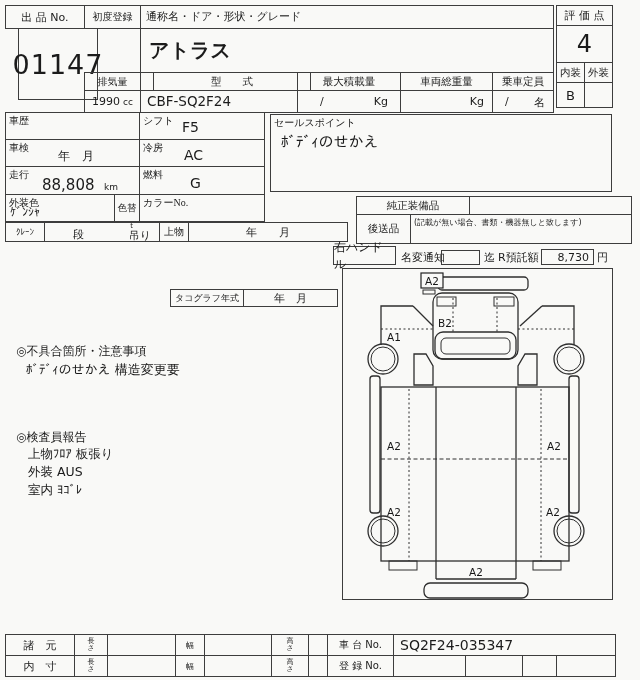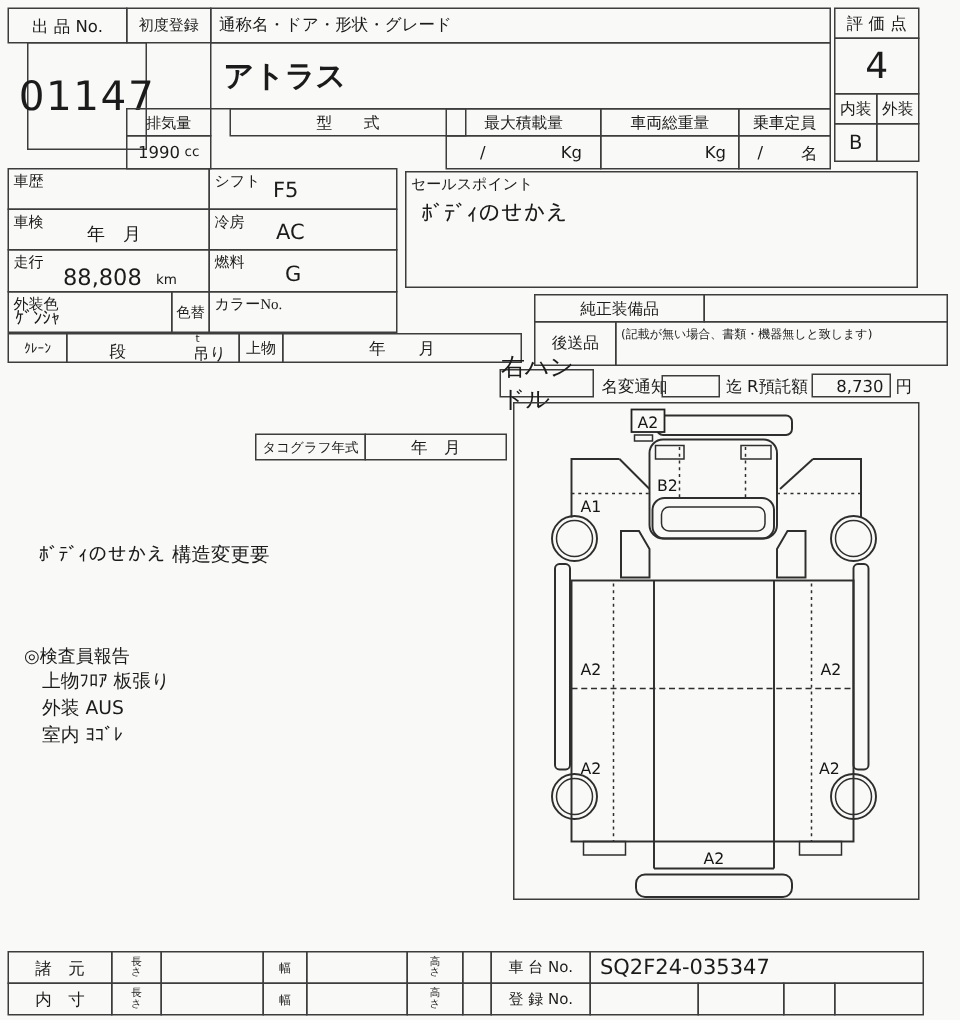--- a/index.html
+++ b/index.html
@@ -29,20 +29,21 @@
   <div class="cell" style="left:140px;top:5px;width:414px;height:24px;font-size:11px;line-height:22px;padding-left:5px;">通称名・ドア・形状・グレード</div>
   <div class="cell" style="left:140px;top:28px;width:414px;height:45px;font-size:20px;font-weight:bold;line-height:42px;padding-left:8px;">アトラス</div>
 
   <div class="cell ctr" style="left:84px;top:72px;width:57px;height:19px;font-size:10px;">排気量</div>
   <div class="cell ctr" style="left:84px;top:90px;width:57px;height:23px;font-size:11px;gap:3px;">
     <span>1990</span>
       <span style="font-size:9px;">cc</span>
   </div>
 
   <div class="cell ctr" style="left:153px;top:72px;width:158px;height:19px;font-size:10.5px;">型　　式</div>
+  <div class="cell" style="left:140px;top:90px;width:158px;height:23px;font-size:13.5px;line-height:21px;padding-left:6px;">CBF-SQ2F24</div>
 
   <div class="cell ctr" style="left:297px;top:72px;width:104px;height:19px;font-size:10.5px;">最大積載量</div>
   <div class="cell" style="left:297px;top:90px;width:104px;height:23px;font-size:11px;">
     <span class="txt" style="left:22px;top:4px;">/</span>
     <span class="txt" style="right:12px;top:4px;">Kg</span>
   </div>
 
   <div class="cell ctr" style="left:400px;top:72px;width:93px;height:19px;font-size:10.5px;">車両総重量</div>
   <div class="cell" style="left:400px;top:90px;width:93px;height:23px;font-size:11px;">
     <span class="txt" style="right:8px;top:4px;">Kg</span>
@@ -109,31 +110,32 @@
   <div class="cell" style="left:270px;top:114px;width:342px;height:78px;">
     <span class="lbl">セールスポイント</span>
     <span class="txt" style="left:10px;top:18px;font-size:15px;">ﾎﾞﾃﾞｨのせかえ</span>
   </div>
 
   <div class="cell ctr" style="left:356px;top:196px;width:114px;height:19px;font-size:10.5px;">純正装備品</div>
   <div class="cell" style="left:469px;top:196px;width:163px;height:19px;"></div>
   <div class="cell ctr" style="left:356px;top:214px;width:55px;height:30px;font-size:10.5px;">後送品</div>
   <div class="cell" style="left:410px;top:214px;width:222px;height:30px;font-size:8px;line-height:14px;padding:1px 0 0 3px;">(記載が無い場合、書類・機器無しと致します)</div>
 
-  <div class="cell ctr" style="left:333px;top:246px;width:63px;height:19px;font-size:16px;">右ハンドル</div>
+  <div class="cell ctr" style="left:333px;top:246px;width:63px;height:19px;font-size:12px;">右ハンドル</div>
   <span class="txt" style="left:401px;top:250px;font-size:11px;">名変通知</span>
   <div class="cell" style="left:441px;top:250px;width:39px;height:15px;"></div>
   <span class="txt" style="left:484px;top:250px;font-size:11px;">迄</span>
   <span class="txt" style="left:498px;top:250px;font-size:11px;">R預託額</span>
   <div class="cell" style="left:541px;top:249px;width:53px;height:16px;font-size:11px;text-align:right;padding:1px 4px 0 0;">8,730</div>
   <span class="txt" style="left:597px;top:250px;font-size:11px;">円</span>
 
   <div class="cell ctr" style="left:170px;top:289px;width:74px;height:18px;font-size:9px;">タコグラフ年式</div>
   <div class="cell ctr" style="left:243px;top:289px;width:95px;height:18px;font-size:11px;">年　月</div>
 
+  <span class="txt" style="left:16px;top:343px;font-size:12px;">◎不具合箇所・注意事項</span>
   <span class="txt" style="left:26px;top:361px;font-size:13px;">ﾎﾞﾃﾞｨのせかえ 構造変更要</span>
 
   <span class="txt" style="left:16px;top:429px;font-size:12px;">◎検査員報告</span>
   <span class="txt" style="left:28px;top:446px;font-size:12.5px;">上物ﾌﾛｱ 板張り</span>
   <span class="txt" style="left:28px;top:464px;font-size:12.5px;">外装 AUS</span>
   <span class="txt" style="left:28px;top:482px;font-size:12.5px;">室内 ﾖｺﾞﾚ</span>
 
   <div class="cell" style="left:342px;top:268px;width:271px;height:332px;">
     <svg width="269" height="330" viewBox="0 0 269 330">
       <g fill="none" stroke="#2e2e2e" stroke-width="1.3">

